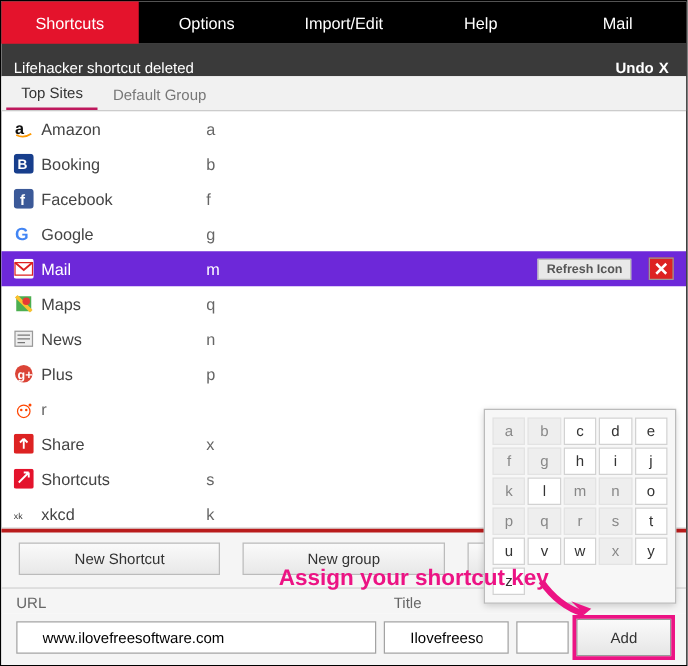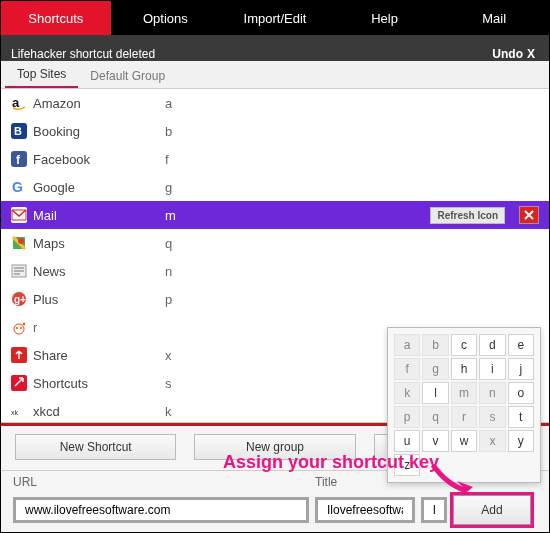--- a/index.html
+++ b/index.html
@@ -23,21 +23,21 @@
   .row.selected .key { color: #fff; }
   .row .refresh { background: #e9e9e9; border: 1px solid #bbb; font-size: 10px; padding: 2px 6px; color: #555; margin-right: 14px; cursor: pointer; font-weight: bold; }
   .row .del { width: 20px; height: 18px; background: #d22; display: flex; align-items: center; justify-content: center; border: 1px solid #999; cursor: pointer; }
   .row .del svg { display: block; }
   svg.fav { width: 16px; height: 16px; }
   .btns { display: flex; gap: 18px; padding: 8px 14px 10px; background: #f5f5f5; border-top: 3px solid #b91c1c; border-bottom: 1px solid #ccc; align-items: center; }
   .btns button { flex: 1; height: 26px; background: linear-gradient(#fafafa,#e8e8e8); border: 1px solid #bbb; font-size: 12px; color: #333; cursor: pointer; }
   .formhead { display: flex; padding: 4px 12px 2px; background: #f5f5f5; color: #666; font-size: 12px; }
   .formhead .c1 { width: 302px; }
   .formrow { display: flex; padding: 4px 12px 10px; gap: 6px; background: #f5f5f5; align-items: center; }
-  .formrow input { height: 26px; border: 3px solid #a3a3a3; padding: 0 9px; font-size: 12px; }
+  .formrow input { height: 26px; border: 1px solid #a3a3a3; padding: 0 20px; font-size: 12px; }
   .formrow .url { width: 296px; }
   .formrow .title { width: 100px; }
   .formrow .sk { width: 26px; text-align: center; }
   .addbtn { width: 78px; height: 30px; background: linear-gradient(#fafafa,#e6e6e6); border: 1px solid #999; font-size: 12px; color: #333; cursor: pointer; outline: 3px solid #ec1384; outline-offset: 0; }
   .keypop { position: absolute; right: 8px; bottom: 52px; width: 154px; background: #f7f7f7; border: 1px solid #bbb; box-shadow: 0 2px 6px rgba(0,0,0,0.2); padding: 6px; }
   .keypop .kgrid { display: grid; grid-template-columns: repeat(5,1fr); gap: 2px; }
   .keypop .kcell { height: 22px; display: flex; align-items: center; justify-content: center; font-size: 12px; color: #888; background: #eee; border: 1px solid #e3e3e3; }
   .keypop .kcell.free { color: #333; background: #fff; border: 1px solid #d2d2d2; cursor: pointer; }
   .annot { position: absolute; right: 110px; bottom: 62px; color: #ec1384; font-size: 18px; font-weight: bold; pointer-events: none; }
   .arrow { position: absolute; right: 70px; bottom: 38px; width: 52px; height: 36px; pointer-events: none; }

